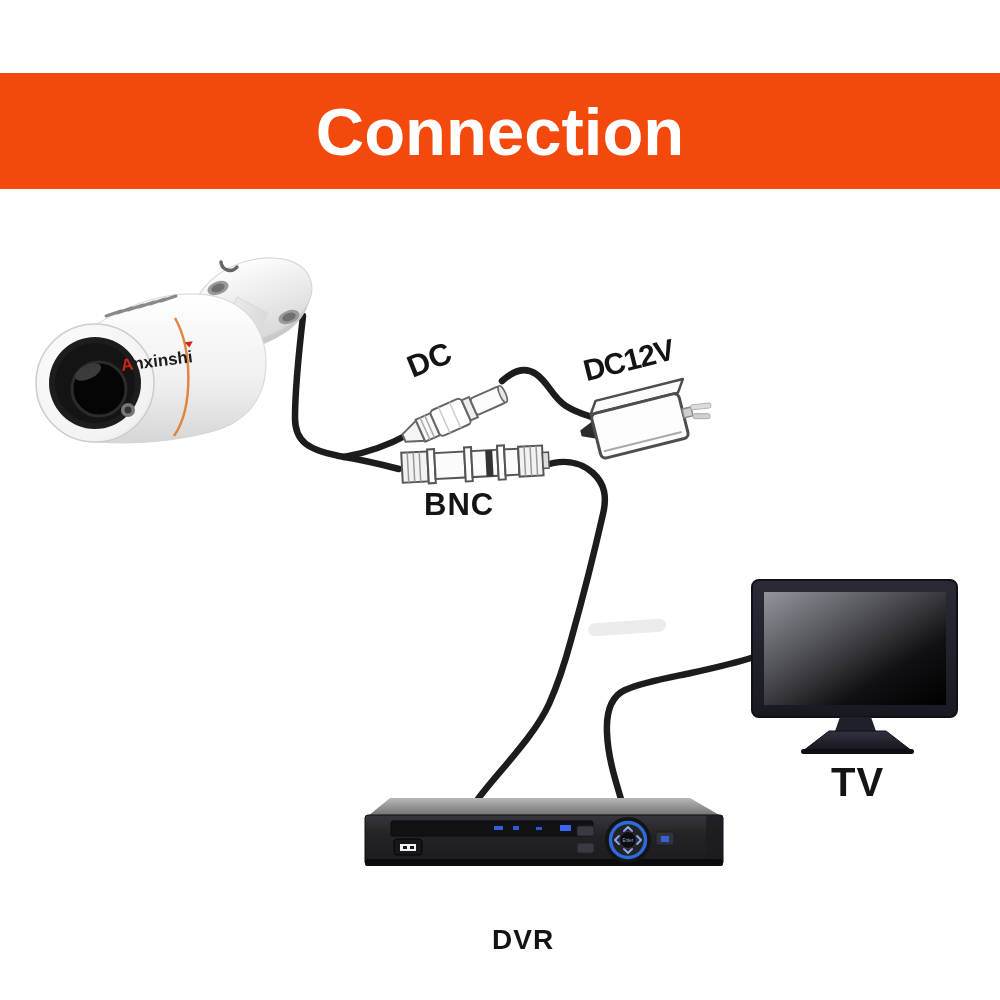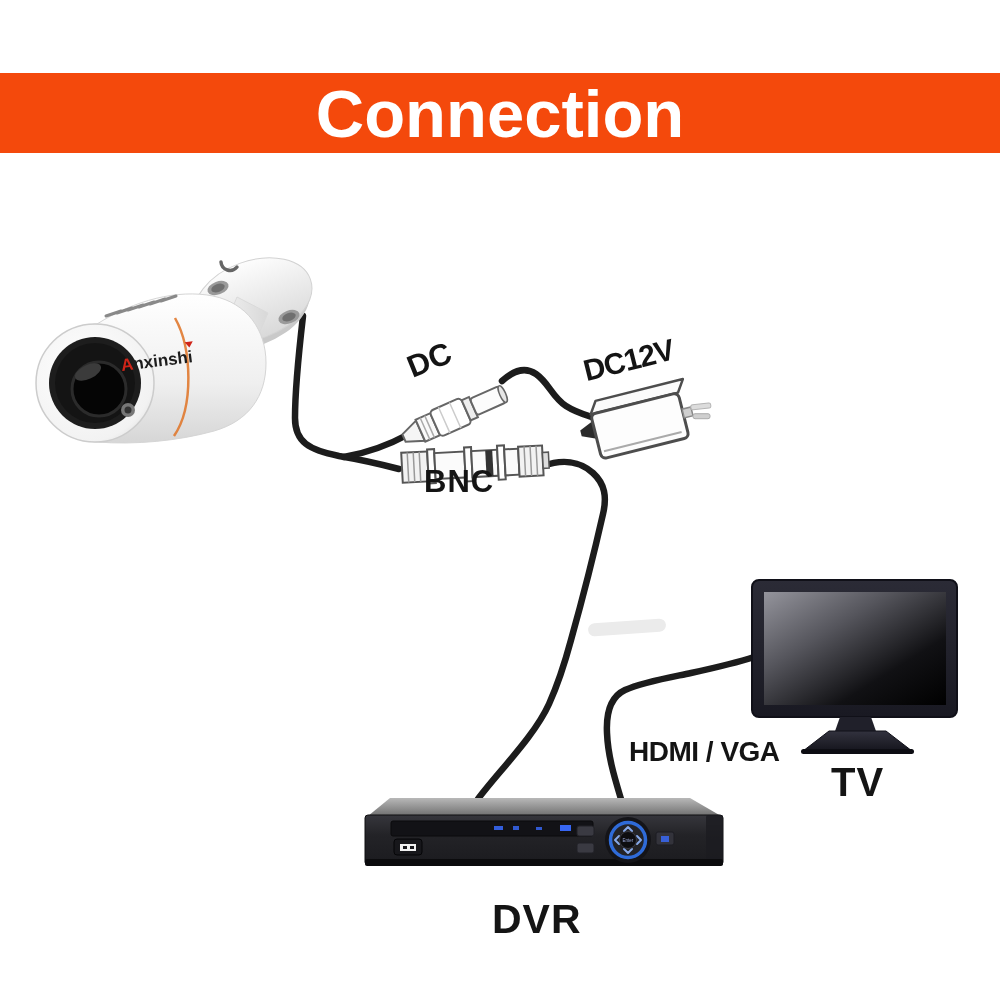--- a/index.html
+++ b/index.html
@@ -1,28 +1,28 @@
 <!DOCTYPE html>
 <html><head>
 <meta charset="utf-8">
 <style>
   html,body{margin:0;padding:0;background:#ffffff;}
   .stage{position:relative;width:1000px;height:1000px;background:#ffffff;overflow:hidden;
          font-family:"Liberation Sans",sans-serif;}
-  .banner{position:absolute;left:0;top:73px;width:1000px;height:80px;background:#F4490C;
+  .banner{position:absolute;left:0;top:73px;width:1000px;height:116px;background:#F4490C;
           display:flex;align-items:center;justify-content:center;}
   .banner-title{color:#ffffff;font-size:67px;font-weight:700;letter-spacing:0px;}
   .art{position:absolute;left:0;top:0;width:1000px;height:1000px;}
   .lbl{position:absolute;font-weight:700;color:#141414;white-space:nowrap;}
   .lbl-dc{left:402px;top:352px;font-size:31px;transform:rotate(-22deg);transform-origin:left top;}
   .lbl-dc12v{left:580px;top:355px;font-size:30px;letter-spacing:-1px;transform:rotate(-14deg);transform-origin:left top;}
-  .lbl-bnc{left:424px;top:464px;font-size:31px;letter-spacing:1px;}
+  .lbl-bnc{left:424px;top:487px;font-size:31px;letter-spacing:1px;}
   .lbl-hdmi{left:629px;top:736px;font-size:28px;letter-spacing:-0.5px;}
   .lbl-tv{left:831px;top:760px;font-size:40px;letter-spacing:1px;}
-  .lbl-dvr{left:492px;top:896px;font-size:41px;letter-spacing:1px;}
+  .lbl-dvr{left:492px;top:924px;font-size:28px;letter-spacing:1px;}
   .brand{position:absolute;left:120px;top:356px;font-size:17px;font-weight:700;color:#1D1D1D;
          transform:rotate(-7deg);transform-origin:left top;}
   .brand-wrap{position:relative;display:inline-block;}
   .brand-a{color:#CF2418;}
   .brand-mark{position:absolute;top:-9px;right:-3px;font-size:10px;color:#CF2418;transform:scaleX(1.4);}
 </style>
 </head>
 <body>
 
 <div class="stage">
@@ -203,17 +203,16 @@
   <div class="brand">
     <span class="brand-wrap">
       <span class="brand-a">A</span><span>nxinshi</span>
       <span class="brand-mark">▼</span>
     </span>
   </div>
 
   <div class="lbl lbl-dc">DC</div>
   <div class="lbl lbl-dc12v">DC12V</div>
   <div class="lbl lbl-bnc">BNC</div>
-  <div class="lbl lbl-hdmi">HDMI / VGA</div>
   <div class="lbl lbl-tv">TV</div>
   <div class="lbl lbl-dvr">DVR</div>
 
 </div>
 
 </body></html>

